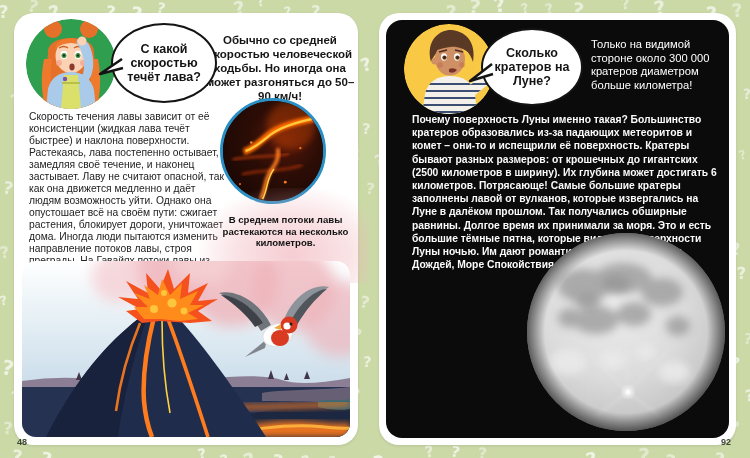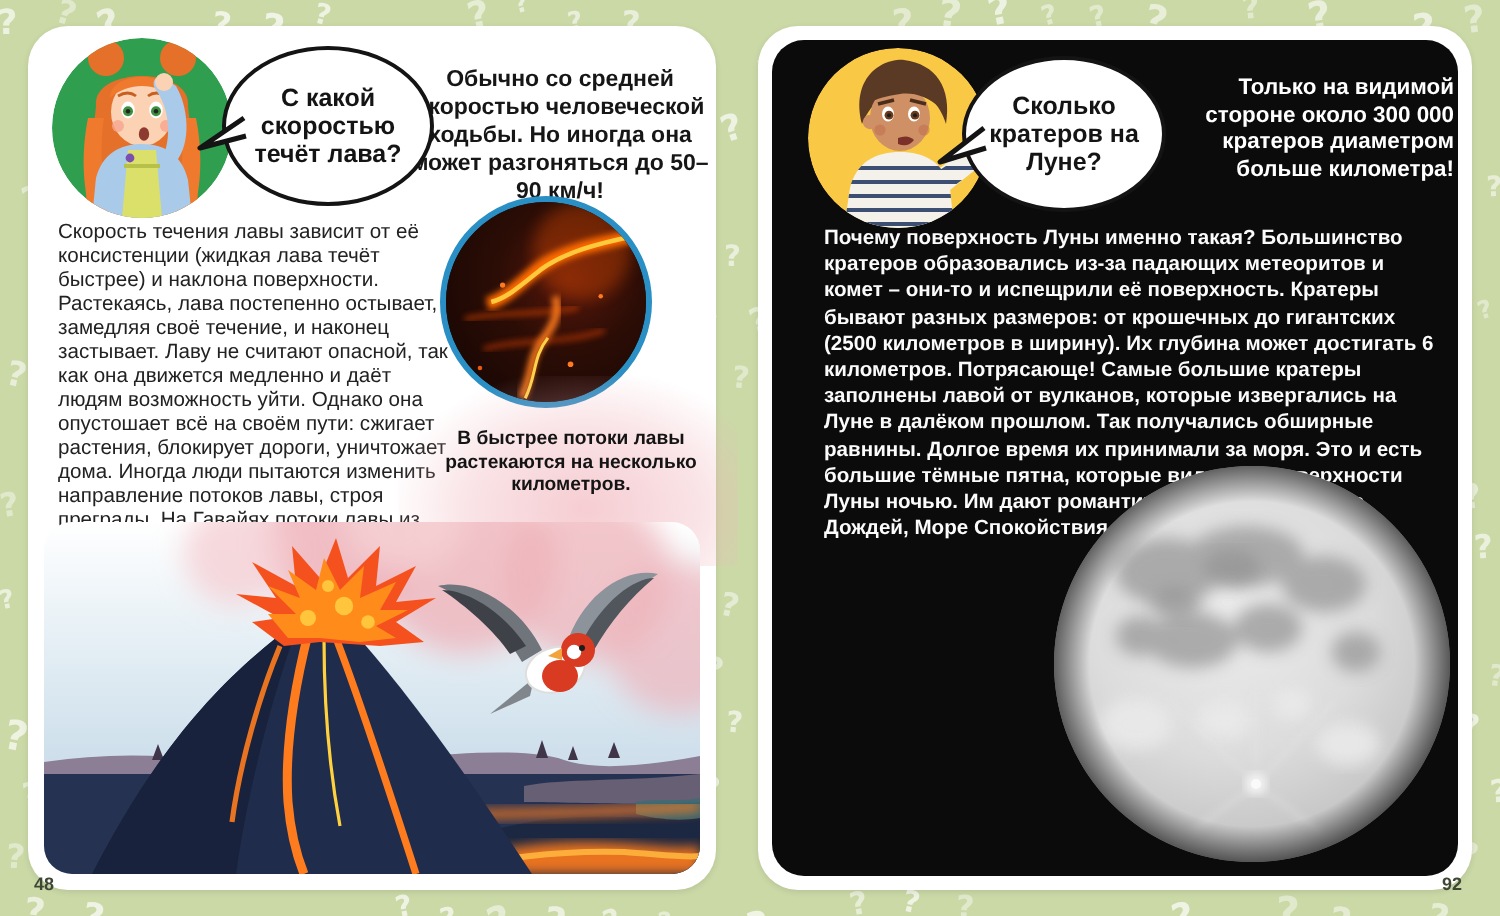--- a/index.html
+++ b/index.html
@@ -46,22 +46,22 @@
   .illustration svg { width:100%; height:100%; display:block; }
 
   .pagenum { position:absolute; z-index:2; font-weight:bold; font-size:9px; color:#3e4634; }
   .pagenum-left  { left:17px;  top:437px;text-align:center; }
   .pagenum-right { left:721px; top:437px; }
 
   
   .black-panel { position:absolute; left:7px; top:7px; width:343px; height:418px;
                  background:#0b0b0b; border-radius:16px; }
   .boy-avatar { left:18px; top:4px; }
-  .answer-right { position:absolute; left:205px; top:18px; width:136px; text-align:right;
-                  font-weight:bold; font-size:11.2px; line-height:13.6px; color:#ffffff; }
+  .answer-right { position:absolute; left:205px; top:18px; width:136px; text-align:left;
+                  font-weight:normal; font-size:11.2px; line-height:13.6px; color:#ffffff; }
   .body-right { position:absolute; left:26px; top:93px; width:306px;
                 font-weight:bold; font-size:10.3px; line-height:13.2px; color:#fbfbfb; }
   .moon-caption { position:absolute; left:22px; top:231px; width:114px; text-align:center;
                   font-weight:bold; font-size:9.3px; line-height:11.4px; color:#ffffff; }
   .moon { position:absolute; left:140px; top:212px; width:200px; height:200px; }
   .moon svg { width:100%; height:100%; display:block; }
 </style>
 </head>
 <body>
 
@@ -431,21 +431,21 @@
         <path d="M40,104 C46,92 44,82 52,72 C58,64 60,58 58,50" stroke="#ff7a1f" stroke-width="4" fill="none" filter="url(#lblur)"></path>
         <path d="M42,104 C48,92 46,82 54,72" stroke="#ffd24a" stroke-width="1.6" fill="none"></path>
         <circle cx="30" cy="44" r="1.4" fill="#ff7a1f"></circle>
           <circle cx="82" cy="50" r="1.2" fill="#ff7a1f"></circle>
         <circle cx="66" cy="86" r="1.5" fill="#ff7a1f"></circle>
           <circle cx="18" cy="88" r="1.2" fill="#e85a10"></circle>
       </svg>
     </div>
 
     <div class="pink-haze"></div>
-    <div class="caption-left">В быстрее потоки лавы растекаются на несколько километров.</div>
+    <div class="caption-left">В среднем потоки лавы растекаются на несколько километров.</div>
 
     <div class="illustration">
       <svg viewBox="0 0 328 176" preserveAspectRatio="none">
         <defs>
           <linearGradient id="sky" x1="0" y1="0" x2="0" y2="1">
             <stop offset="0%" stop-color="#ffffff"></stop>
               <stop offset="30%" stop-color="#e8f1f6"></stop>
             <stop offset="65%" stop-color="#cfe0ec"></stop>
               <stop offset="100%" stop-color="#c3d4e4"></stop>
           </linearGradient>

